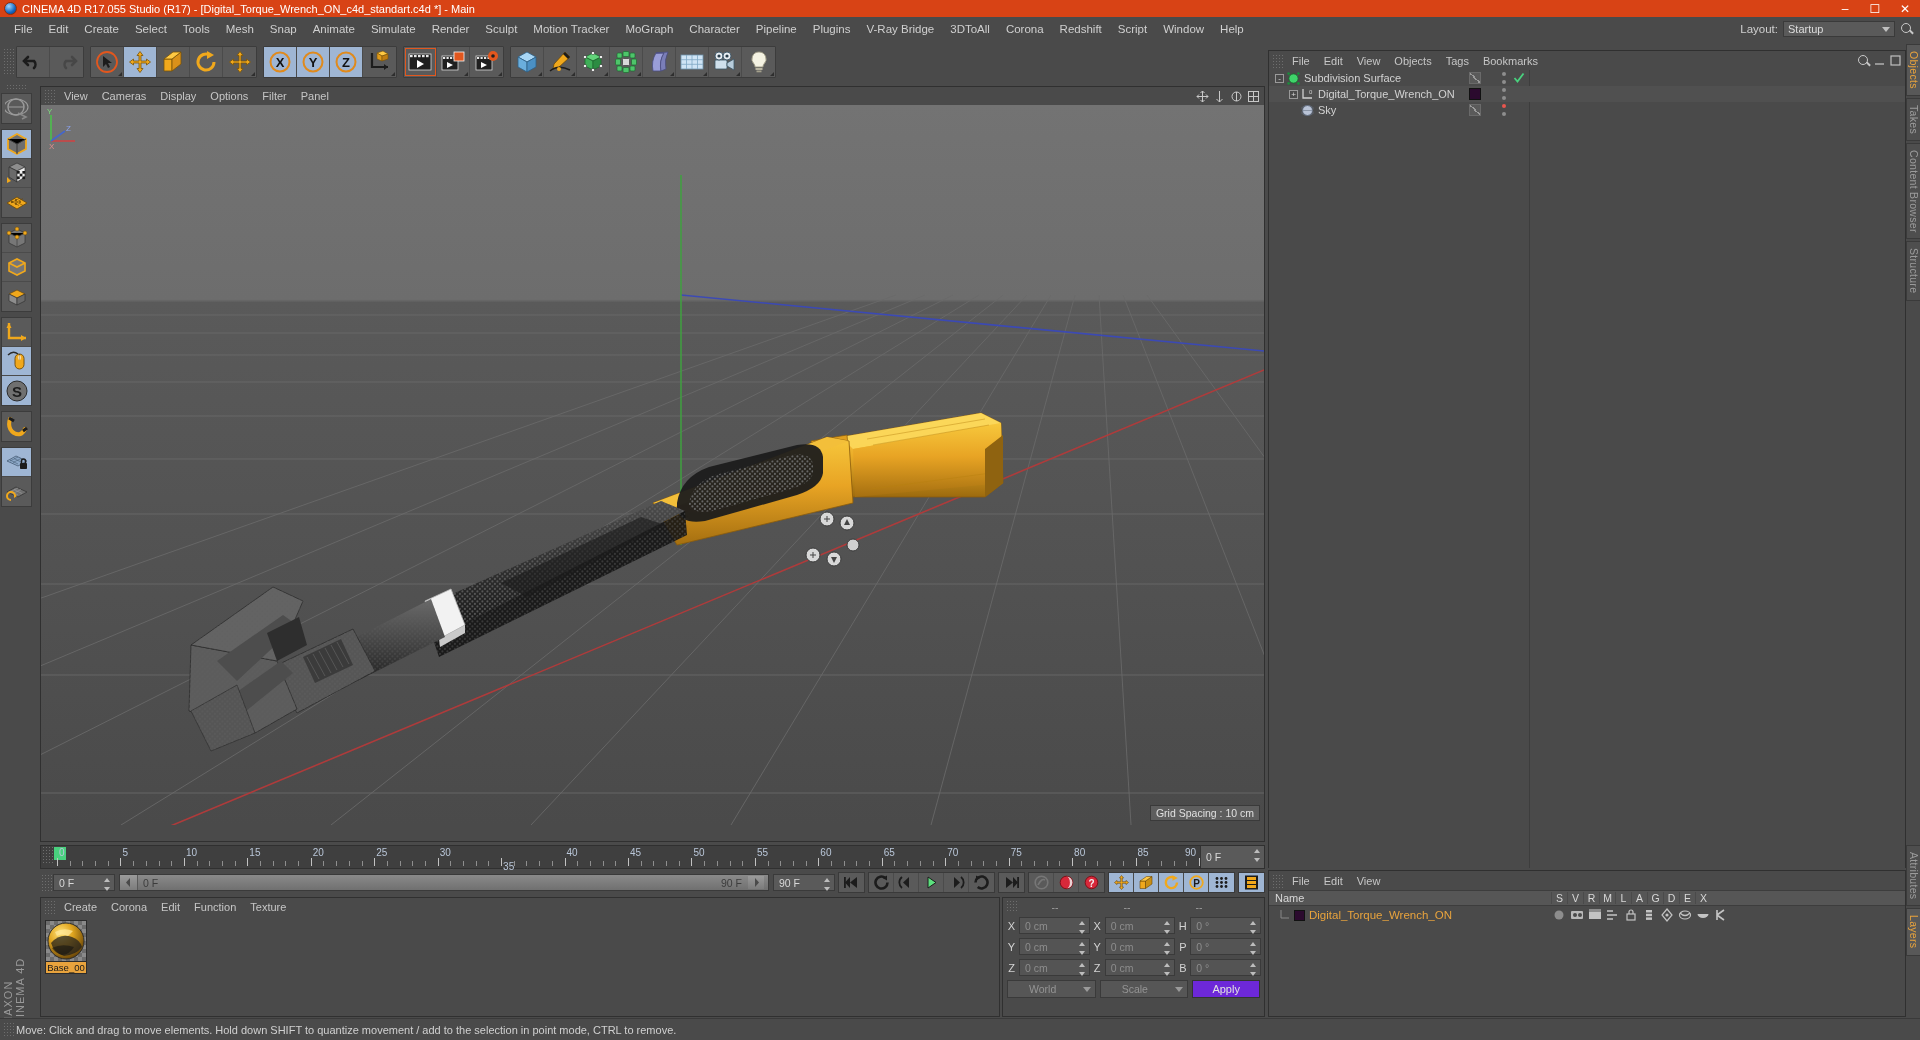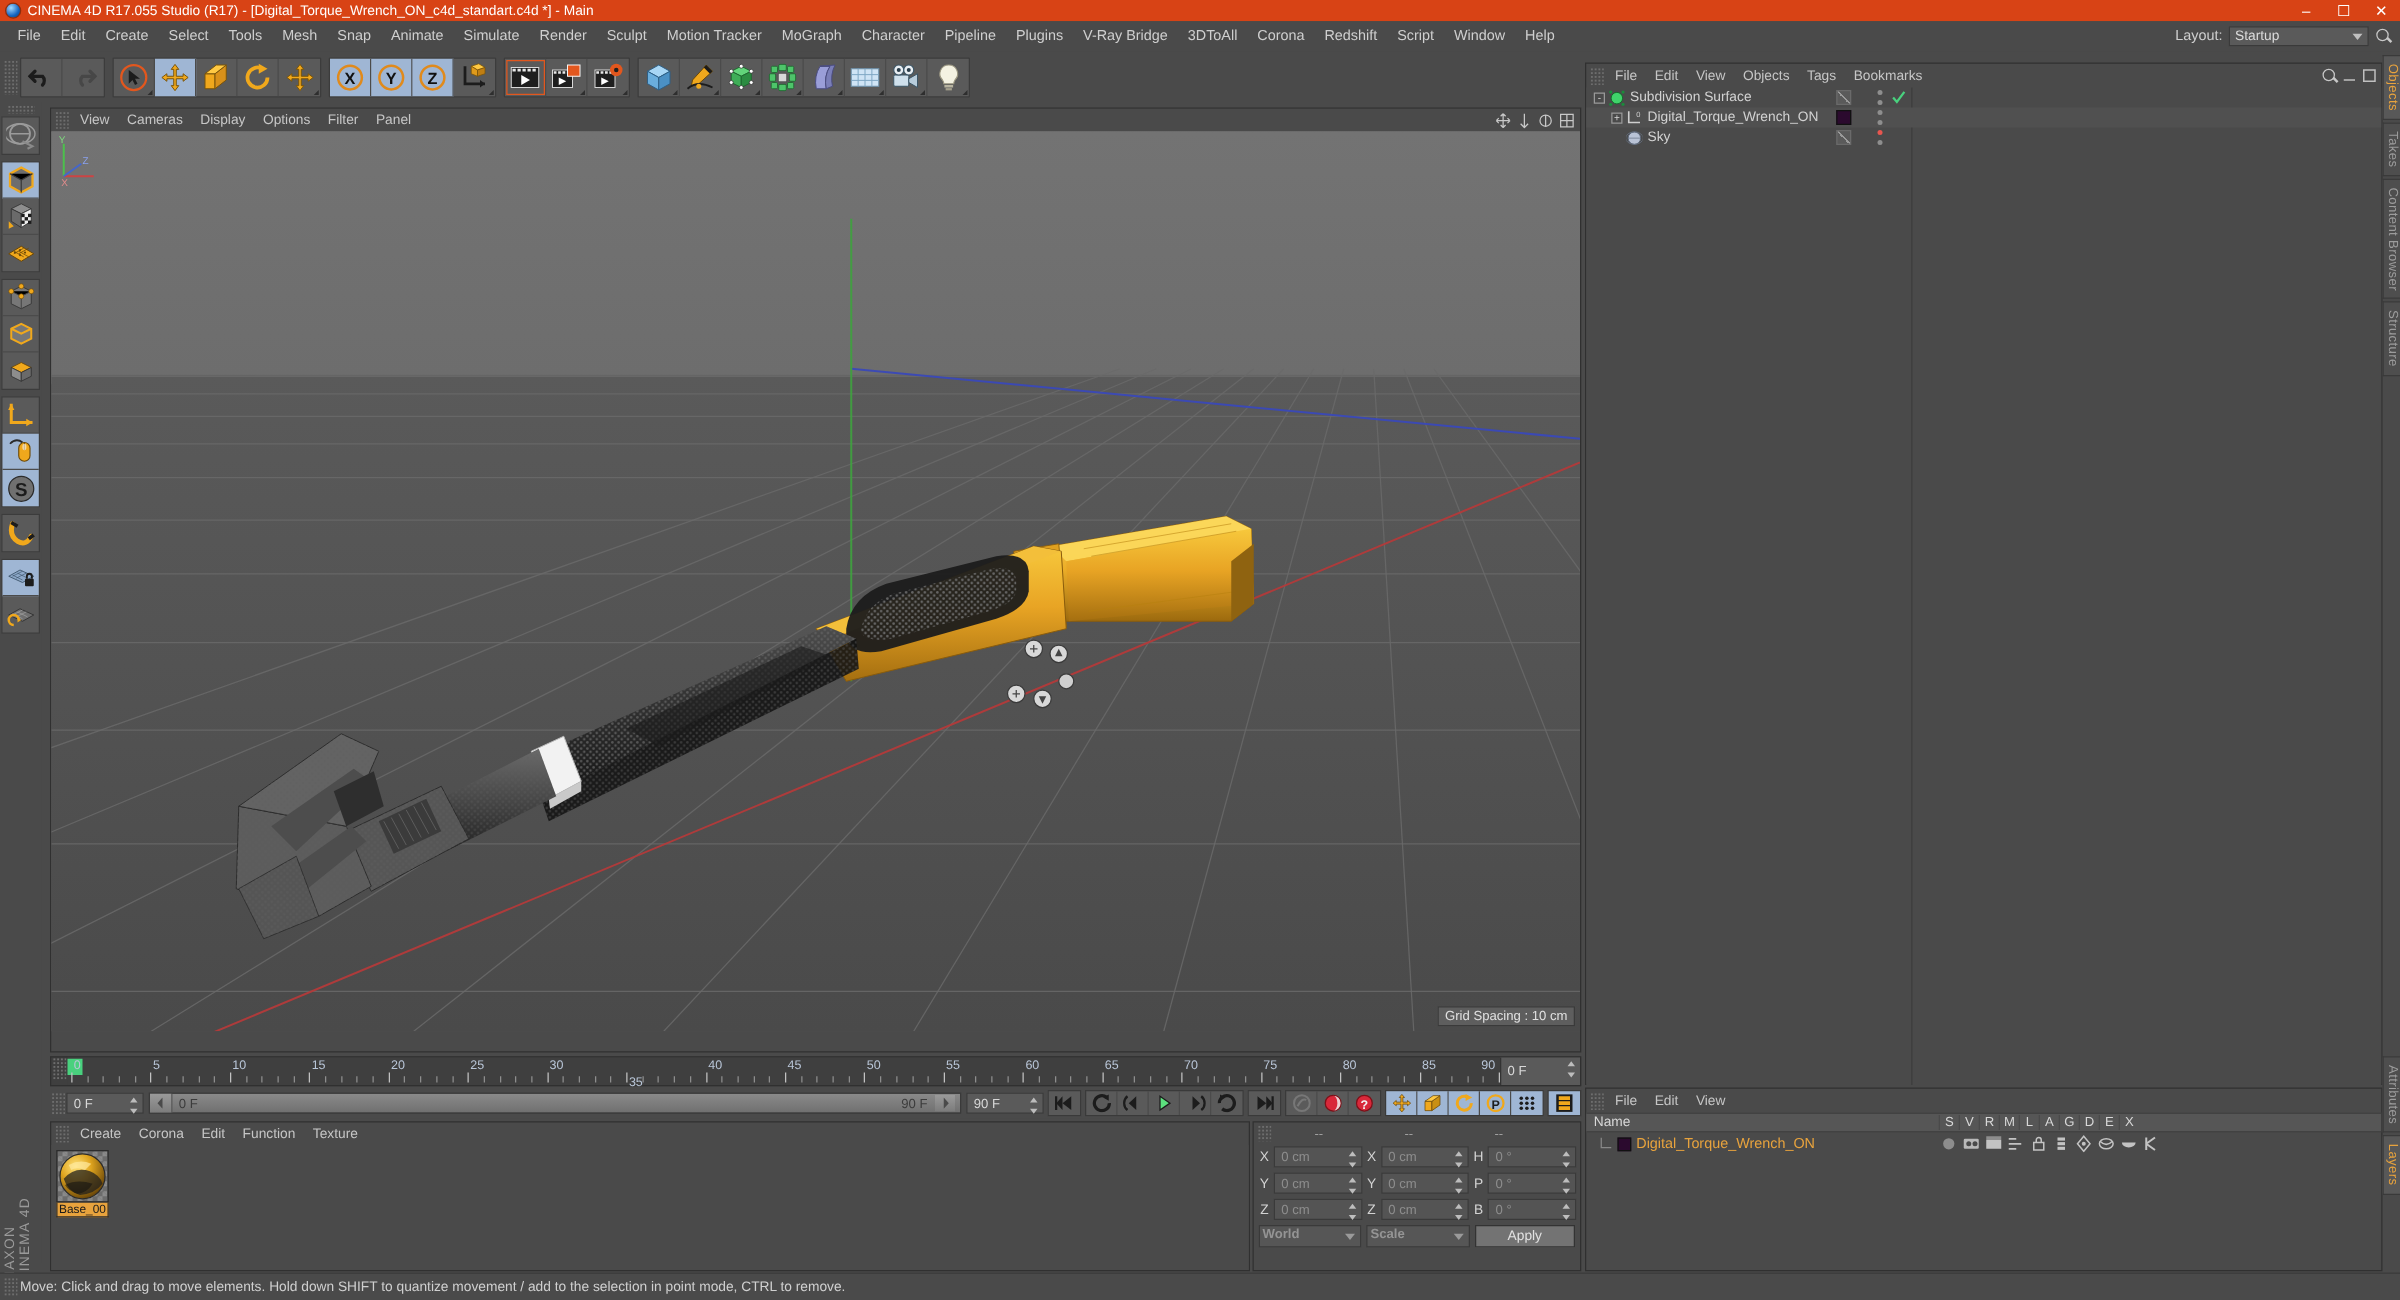--- a/index.html
+++ b/index.html
@@ -131,25 +131,25 @@
     background:#4a4a4a; border:1px solid #303030; }
   .coord-head{ height:17px; display:flex; align-items:center; color:#9f9f9f; font-size:10.5px;}
   .coord-head .dashcell{ width:72px; text-align:center; }
   .crow{ display:flex; align-items:center; height:21px; padding:0 3px; gap:2px;}
   .clab{ width:11px; color:#d3d3d3; font-size:11px; text-align:center; }
   .cfield{ flex:1; height:17px; background:#545454; border:1px solid #3a3a3a;
     color:#8d8d8d; font-size:10.5px; display:flex; align-items:center; padding-left:5px;
     position:relative; }
   .crow-bot{ display:flex; align-items:center; height:22px; padding:2px 4px; gap:4px;}
   .csel{ flex:1; height:18px; background:#565656; border:1px solid #3a3a3a;
-    color:#949494; font-size:10.5px; display:flex;align-items:flex-start;padding-left:2px;
-    position:relative;font-weight:bold;}
+    color:#949494; font-size:10.5px; display:flex;align-items:center;padding-left:21px;
+    position:relative;}
   .csel .carat{ position:absolute; right:4px; top:6px; width:0;height:0;
     border-left:4px solid transparent;border-right:4px solid transparent;border-top:5px solid #9a9a9a;}
-  .capply{ flex:1; height:18px; background:#737373; border:1px solid #333;
+  .capply{ flex:1; height:18px; background:#6d28d9; border:1px solid #333;
     color:#e2e2e2; font-size:11px; display:flex;align-items:center;justify-content:center;}
 
   
   .objmgr{ position:absolute; left:1268px; top:50px; width:638px; height:818px;
     background:#4a4a4a; border:1px solid #303030; }
   .om-head{ height:19px; display:flex; align-items:center; position:relative; }
   .om-item{ color:#c6c6c6; font-size:11px; padding:1px 7px; }
   .om-head-right{ position:absolute; right:4px; top:3px; display:flex; gap:5px; align-items:center;}
   .om-body{ height:798px; background:#4a4a4a; position:relative; }
   .om-row{ height:16px; display:flex; align-items:center; position:relative; }

